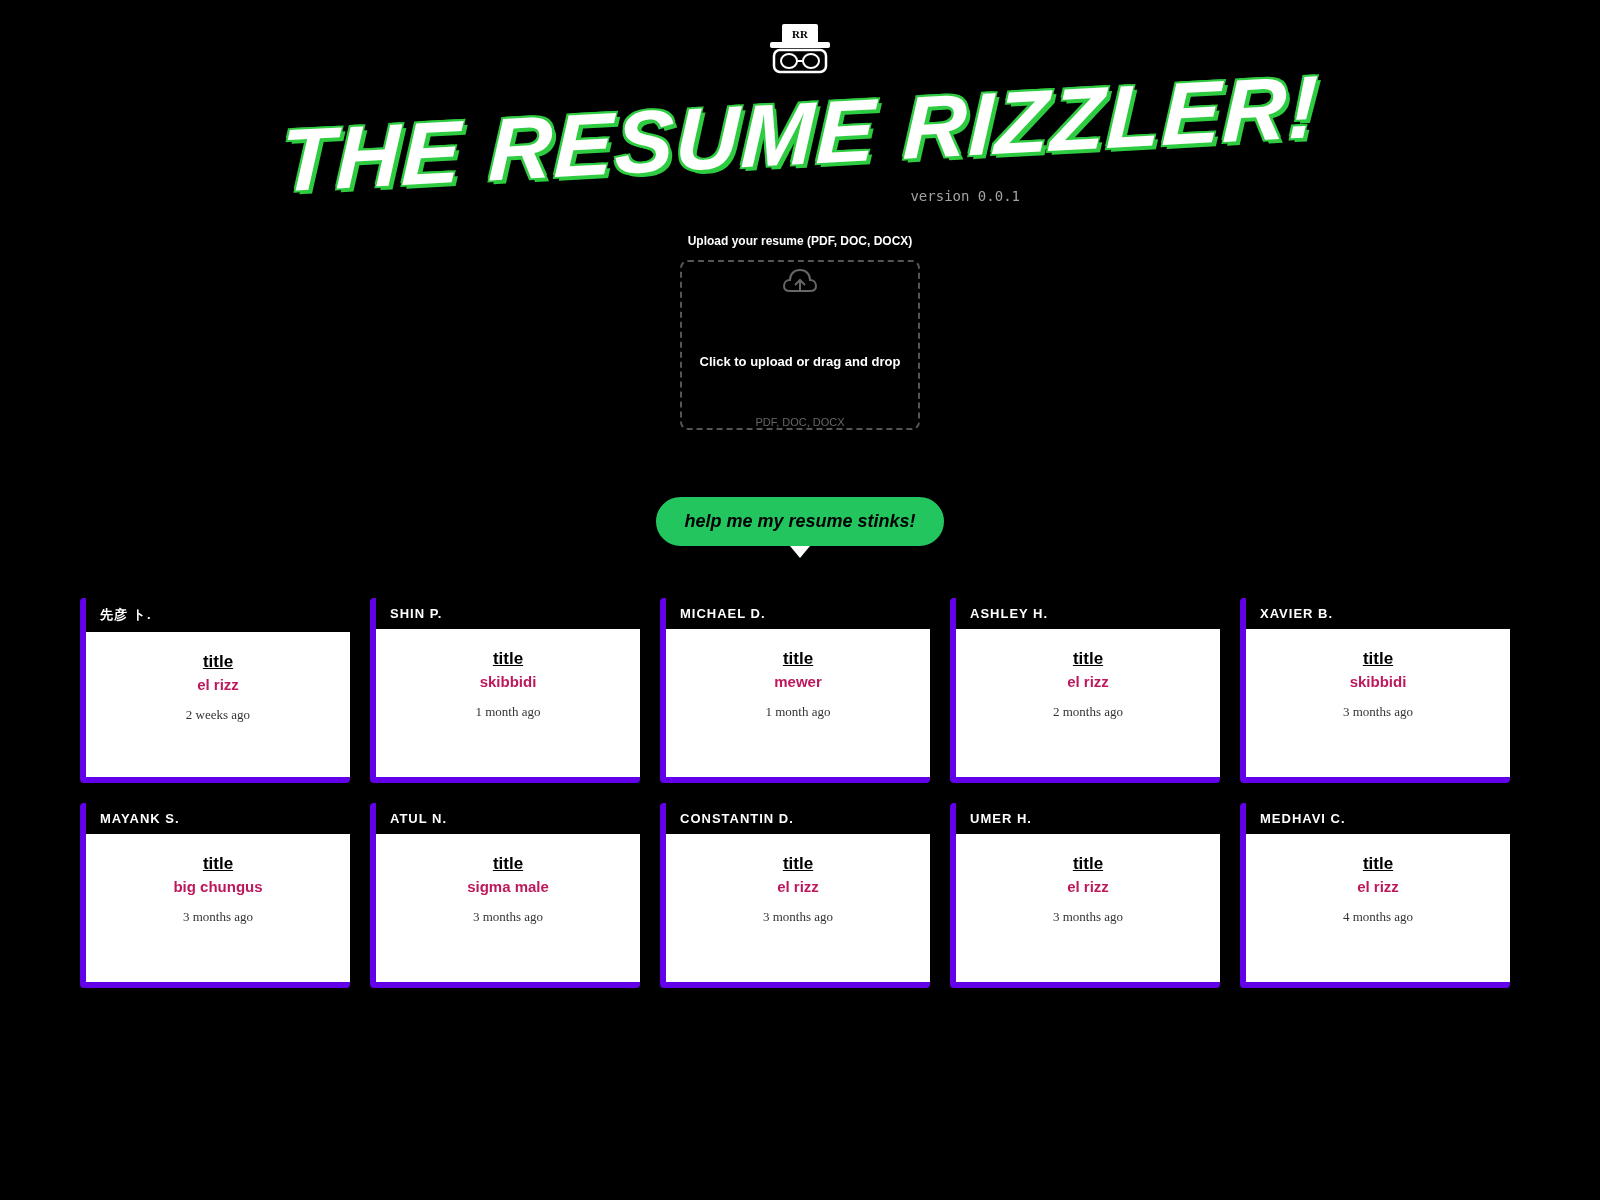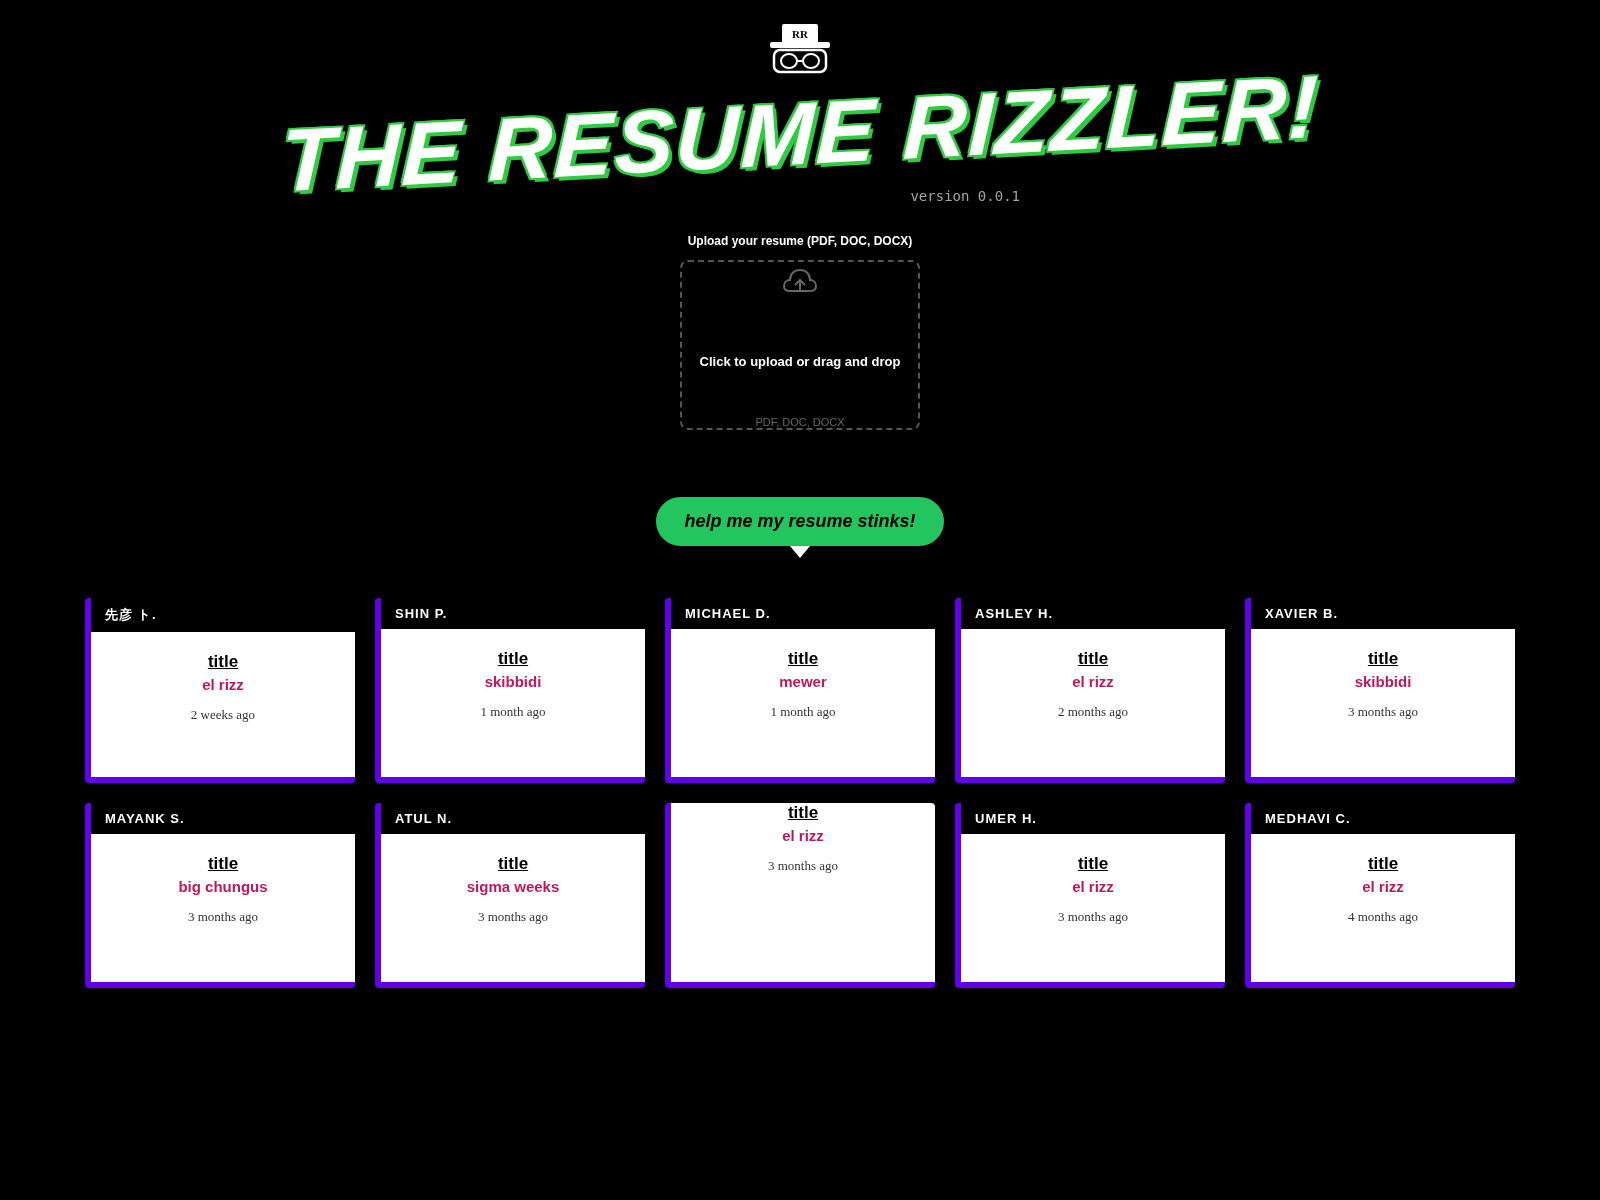--- a/index.html
+++ b/index.html
@@ -124,21 +124,21 @@
     .cards-section {
       display: flex;
       flex-direction: column;
       gap: 0px;
       padding: 50px 80px 30px 80px;
     }
 
     .cards-row {
       display: flex;
       gap: 20px;
-      justify-content: center;
+      justify-content: flex-start;
       margin-bottom: 20px;
     }
 
     .card {
       background: #fff;
       color: #000;
       width: 270px;
       min-height: 185px;
       border-radius: 4px;
       position: relative;
@@ -284,25 +284,26 @@
         <div class="card-body">
           <span class="card-title-label">title</span>
           <span class="card-rizz">big chungus</span>
           <span class="card-time">3 months ago</span>
         </div>
       </div>
       <div class="card">
         <div class="card-header">ATUL N.</div>
         <div class="card-body">
           <span class="card-title-label">title</span>
-          <span class="card-rizz">sigma weeks</span>
-          <span class="card-time">3 months ago</span>
-        </div>
-      </div>
-      <div class="card">
+          <span class="card-rizz">sigma male</span>
+          <span class="card-time">3 months ago</span>
+        </div>
+      </div>
+      <div class="card">
+        <div class="card-header">CONSTANTIN D.</div>
         <div class="card-body">
           <span class="card-title-label">title</span>
           <span class="card-rizz">el rizz</span>
           <span class="card-time">3 months ago</span>
         </div>
       </div>
       <div class="card">
         <div class="card-header">UMER H.</div>
         <div class="card-body">
           <span class="card-title-label">title</span>

